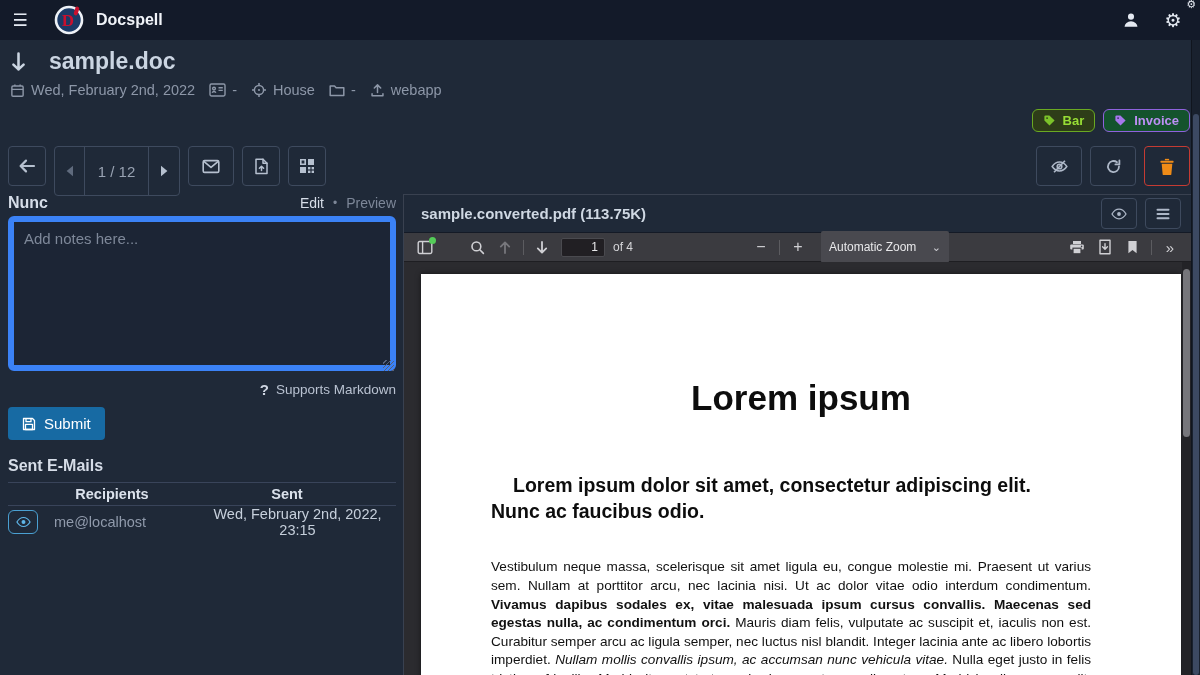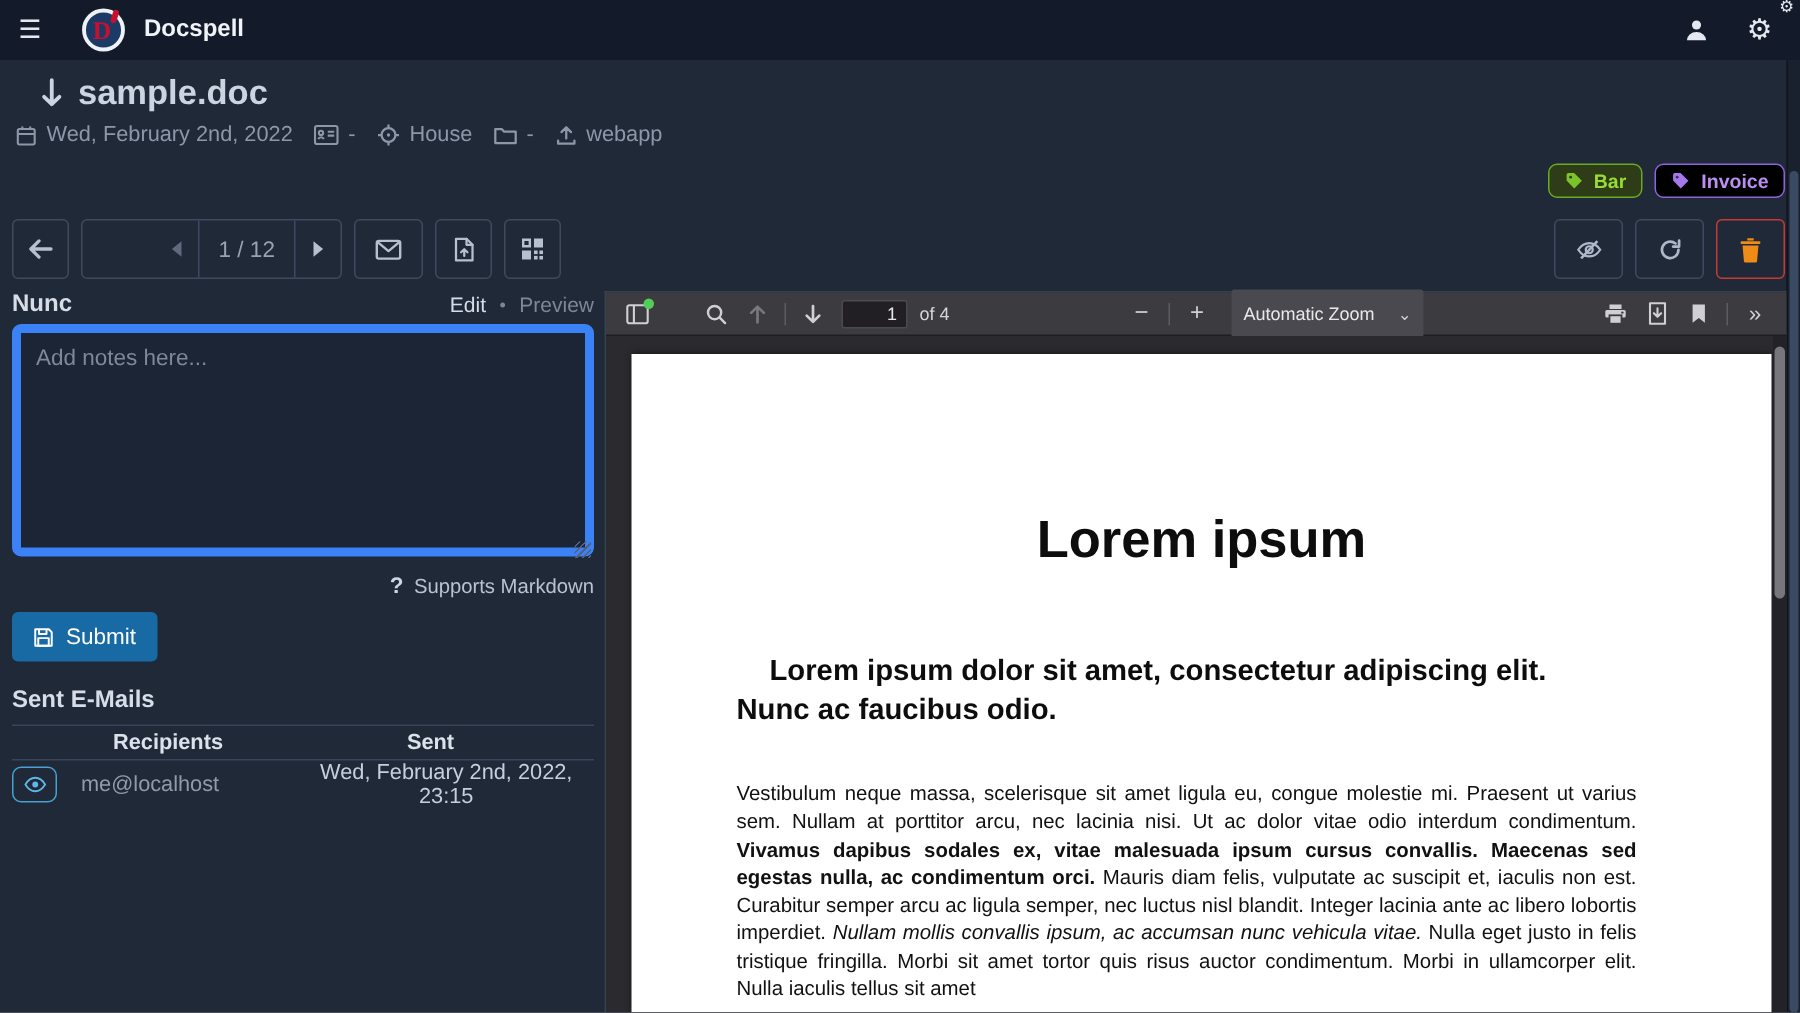--- a/index.html
+++ b/index.html
@@ -14,37 +14,37 @@
   .nav-right { margin-left:auto; display:flex; align-items:center; gap:8px; padding-right:10px; }
   .nav-iconbtn { width:34px; height:40px; display:flex; align-items:center; justify-content:center; color:#e4e9f1; cursor:pointer; }
   .gears { font-size:19px; position:relative; }
   .gears .g2 { position:absolute; font-size:11px; right:-6px; top:-2px; }
 
   
   .main-scrollbar { position:absolute; top:40px; right:0; width:9px; bottom:0; background:#19212e; border-left:1px solid #10151e; }
   .main-scrollbar .thumb { position:absolute; left:1px; right:1px; top:74px; bottom:0; background:#3c4962; border-radius:4px; }
 
   
-  .item-title-row { position:absolute; left:26px; top:48px; display:flex; align-items:center; gap:9px; }
+  .item-title-row { position:absolute; left:10px; top:48px; display:flex; align-items:center; gap:22px; }
   .item-title { font-size:23px; font-weight:bold; color:#cbd5e2; }
   .item-meta { position:absolute; left:10px; top:82px; display:flex; align-items:center; gap:8px; font-size:14.5px; color:#8d97a8; }
   .meta-item { display:flex; align-items:center; gap:6px; margin-right:6px; }
 
   
   .tags { position:absolute; top:109px; right:10px; display:flex; gap:8px; }
   .tag { display:flex; align-items:center; gap:7px; height:23px; padding:0 10px; border-radius:6px; font-size:13px; font-weight:bold; cursor:pointer; }
   .tag-green  { border:1px solid #6aa922; background:#2e3d18; color:#97dd35; }
-  .tag-purple { border:1px solid #8f62dd; background:#000000; color:#bd8ff5; }
+  .tag-purple { border:1px solid #8f62dd; background:#14532d; color:#bd8ff5; }
 
   
   .toolbar-left { position:absolute; left:8px; top:146px; display:flex; gap:8px; }
   .toolbar-right { position:absolute; right:10px; top:146px; display:flex; gap:8px; }
   .tbtn { height:40px; min-width:38px; border:1px solid #3e4a5e; border-radius:4px; background:transparent; display:flex; align-items:center; justify-content:center; cursor:pointer; color:#b6c0cf; }
   .tbtn.wide { width:46px; }
-  .btn-group { height:40px; border:1px solid #3e4a5e; border-radius:4px; display:flex; align-items:stretch; overflow:hidden;padding-left:48px; }
+  .btn-group { height:50px; border:1px solid #3e4a5e; border-radius:4px; display:flex; align-items:stretch; overflow:hidden; }
   .bg-cell { display:flex; align-items:center; justify-content:center; cursor:pointer; }
   .bg-cell + .bg-cell { border-left:1px solid #3e4a5e; }
   .bg-prev { width:29px; color:#5f6a7d; }
   .bg-next { width:31px; color:#b6c0cf; }
   .bg-label { width:64px; font-size:15px; color:#98a2b2; cursor:default; }
   .tbtn.danger { border-color:#c53b33; }
 
   
   .left-col { position:absolute; left:8px; top:193px; width:388px; }
   .notes-row { display:flex; align-items:center; height:20px; margin-bottom:3px; }
@@ -318,20 +318,36 @@
           </div>
         </div>
         <div class="recip-cell">me@localhost</div>
         <div class="sent-cell">Wed, February 2nd, 2022, 23:15</div>
       </div>
     </div>
   </div>
 
   <div class="pdf-col">
 
+    <div class="pdf-header">
+      <div class="pdf-file-label">sample.converted.pdf (113.75K)</div>
+      <div class="pdf-header-btns">
+        <div class="phbtn">
+          <svg width="16" height="12" viewBox="0 0 16 12">
+              <path d="M1 6 C3 2.6 5.3 1.2 8 1.2 C10.7 1.2 13 2.6 15 6 C13 9.4 10.7 10.8 8 10.8 C5.3 10.8 3 9.4 1 6 Z" fill="none" stroke="#aeb8c8" stroke-width="1.3"></path>
+              <circle cx="8" cy="6" r="1.9" fill="#aeb8c8"></circle>
+            </svg>
+        </div>
+        <div class="phbtn">
+          <svg width="14" height="12" viewBox="0 0 14 12" stroke="#aeb8c8" stroke-width="2" stroke-linecap="round">
+              <path d="M1.5 1.8 H12.5 M1.5 6 H12.5 M1.5 10.2 H12.5"></path>
+            </svg>
+        </div>
+      </div>
+    </div>
 
     <div class="pdfjs-toolbar">
       <div class="pj-left">
         <div class="pjbtn">
           <svg width="17" height="15" viewBox="0 0 17 15" stroke="#d0d0d4" stroke-width="1.4" fill="none">
               <rect x="1.2" y="1.5" width="13.6" height="12" rx="1.4"></rect>
               <path d="M5.6 1.5 V13.5"></path>
             </svg>
           <span class="green-dot"></span>
         </div>

